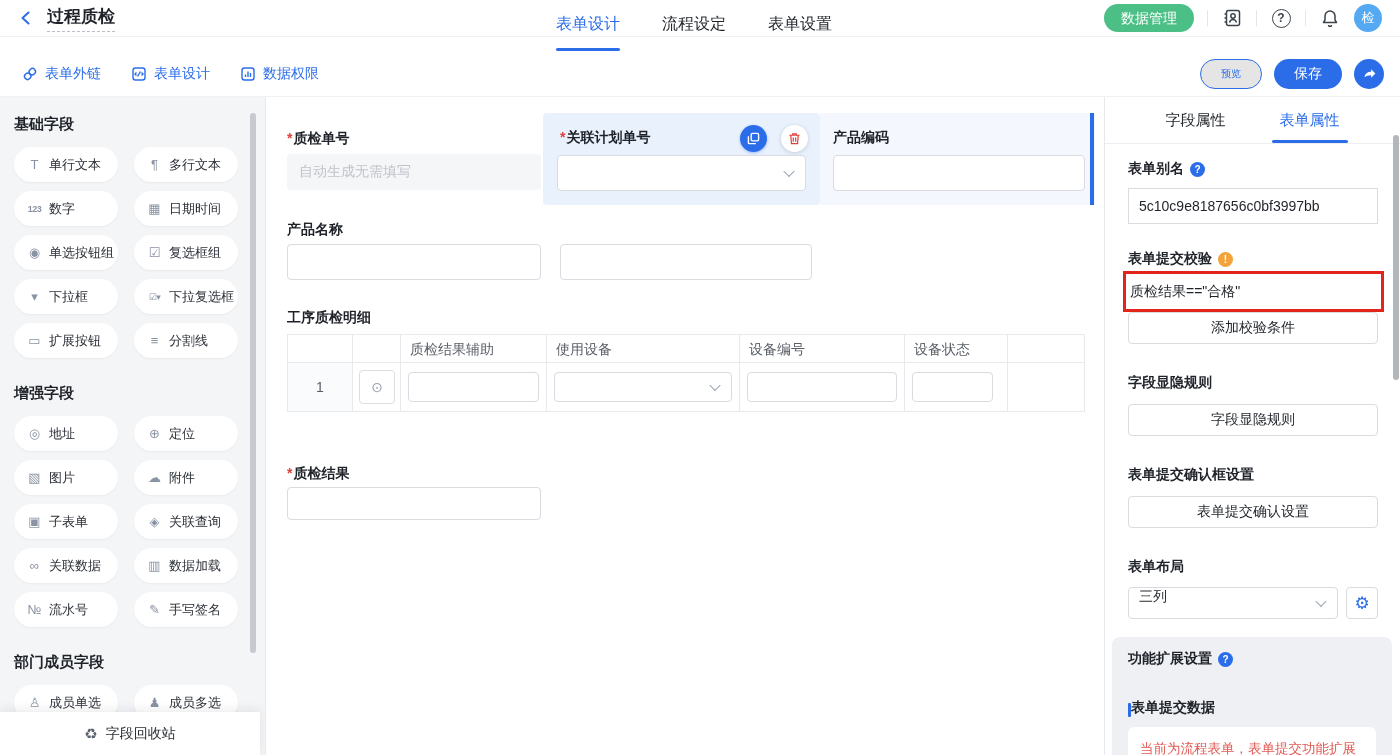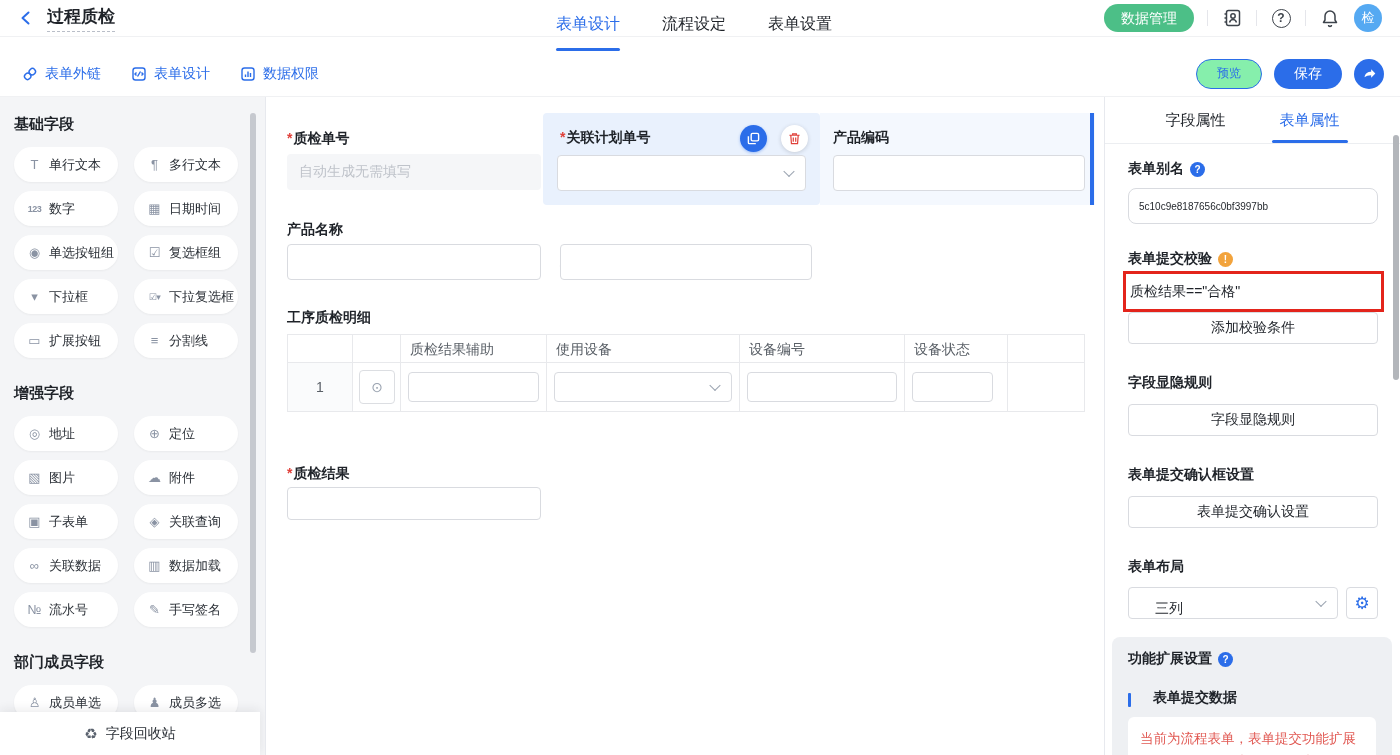--- a/index.html
+++ b/index.html
@@ -27,21 +27,21 @@
   .help-circle { width:19px; height:19px; border:1.5px solid #3d434b; border-radius:50%;
     font-size:12px; font-weight:700; color:#3d434b; display:flex; align-items:center; justify-content:center; }
   .avatar { width:28px; height:28px; border-radius:50%; background:#55a9f2; color:#fff;
     font-size:13px; display:flex; align-items:center; justify-content:center; cursor:pointer; }
   
   .toolbar { position:absolute; top:51px; left:0; right:0; height:46px; background:#fff;
     border-bottom:1px solid #f0f1f3; display:flex; align-items:center; padding-left:22px; gap:30px; z-index:19; }
   .tb-link { display:flex; align-items:center; gap:7px; color:#2b6de9; font-size:14px; cursor:pointer; }
   .tb-right { position:absolute; right:16px; display:flex; align-items:center; gap:12px; }
   .btn-preview { height:30px; padding:0 20px; border:1px solid #2b6de9; border-radius:16px;
-    background:#86efac; color:#2b6de9; font-size:12px; cursor:pointer; font-family:inherit; }
+    background:#e5e5e5; color:#2b6de9; font-size:10px; cursor:pointer; font-family:inherit; }
   .btn-save { height:30px; padding:0 20px; border:none; border-radius:16px;
     background:#2b6de9; color:#fff; font-size:14px; cursor:pointer; font-family:inherit; }
   .btn-share { width:30px; height:30px; border-radius:50%; background:#2b6de9; border:none;
     display:flex; align-items:center; justify-content:center; cursor:pointer; }
   
   .sidebar { position:absolute; top:97px; left:0; width:266px; bottom:0; background:#f4f5f7;
     border-right:1px solid #e7e9ee; overflow:hidden; }
   .sb-inner { padding:18px 14px 0 14px; }
   .sb-title { font-size:15px; font-weight:700; margin-bottom:13px; }
   .pill-grid { display:grid; grid-template-columns:104px 104px; gap:9px 16px; margin-bottom:26px; }
@@ -96,36 +96,36 @@
   .panel-tab { font-size:15px; line-height:45px; cursor:pointer; position:relative; color:#1f2329; }
   .panel-tab.active { color:#2b6de9; }
   .panel-tab.active::after { content:""; position:absolute; left:50%; transform:translateX(-50%);
     bottom:0; width:76px; height:3px; background:#2b6de9; border-radius:2px; }
   .panel-body { padding:16px 22px 0 23px; position:relative; }
   .p-head { font-size:14px; font-weight:700; display:flex; align-items:center; gap:6px; }
   .q-badge { width:15px; height:15px; border-radius:50%; background:#2b6de9; color:#fff; font-size:10px;
     font-weight:700; display:flex; align-items:center; justify-content:center; }
   .w-badge { width:15px; height:15px; border-radius:50%; background:#f2a33c; color:#fff; font-size:10px;
     font-weight:700; display:flex; align-items:center; justify-content:center; }
-  .alias-input { margin-top:10px; width:100%; height:32px; border:1px solid #d9dbe0; border-radius:8px;
-    font-size:10px; color:#1f2329; padding:17px 10px; font-family:inherit; }
+  .alias-input { margin-top:10px; width:100%; height:32px; border:1px solid #d9dbe0; border-radius:0;
+    font-size:14px; color:#1f2329; padding:17px 10px; font-family:inherit; }
   .rule-wrap { position:relative; margin-top:6px; }
   .rule-text { height:36px; display:flex; align-items:center; font-size:14px; padding-left:2px; }
   .annotation-box { position:absolute; left:-5px; width:261px; top:-3px; height:41px;
     border:3px solid #e3241b; pointer-events:none; z-index:8; }
   .p-btn { width:100%; height:32px; border:1px solid #d9dbe0; border-radius:4px; background:#fff;
     font-size:14px; color:#1f2329; cursor:pointer; font-family:inherit; }
   .layout-row { display:flex; gap:8px; margin-top:11px; }
   .layout-select { flex:1; height:32px; border:1px solid #d9dbe0; border-radius:4px; position:relative;
-    display:flex; align-items:flex-end; padding-left:26px; font-size:14px; cursor:pointer; }
+    display:flex; align-items:flex-start; padding-left:10px; font-size:14px; cursor:pointer; }
   .gear-btn { width:32px; height:32px; border:1px solid #d9dbe0; border-radius:4px; background:#fff;
     color:#2b6de9; font-size:17px; display:flex; align-items:center; justify-content:center; cursor:pointer; }
   .ext-box { position:relative; left:-16px; width:280px; margin-top:18px; background:#eef0f3;
     border-radius:8px; padding:13px 16px; height:220px; }
-  .sub-head { display:flex; align-items:flex-end; gap:22px; font-size:14px; font-weight:700; margin-top:21px; }
+  .sub-head { display:flex; align-items:flex-end; gap:0; font-size:14px; font-weight:700; margin-top:31px; }
   .blue-tick { width:3px; height:14px; background:#2b6de9; border-radius:1px; }
   .notice-card { margin-top:10px; background:#fff; border-radius:6px; padding:11px 12px;
     color:#e15953; font-size:13.5px; line-height:1.7; }
   .panel-thumb { position:absolute; right:1px; top:38px; width:6px; height:245px; border-radius:3px; background:#b3b6bb; }
   svg { display:block; }
 </style>
 </head>
 <body>
 
 <div class="header">

